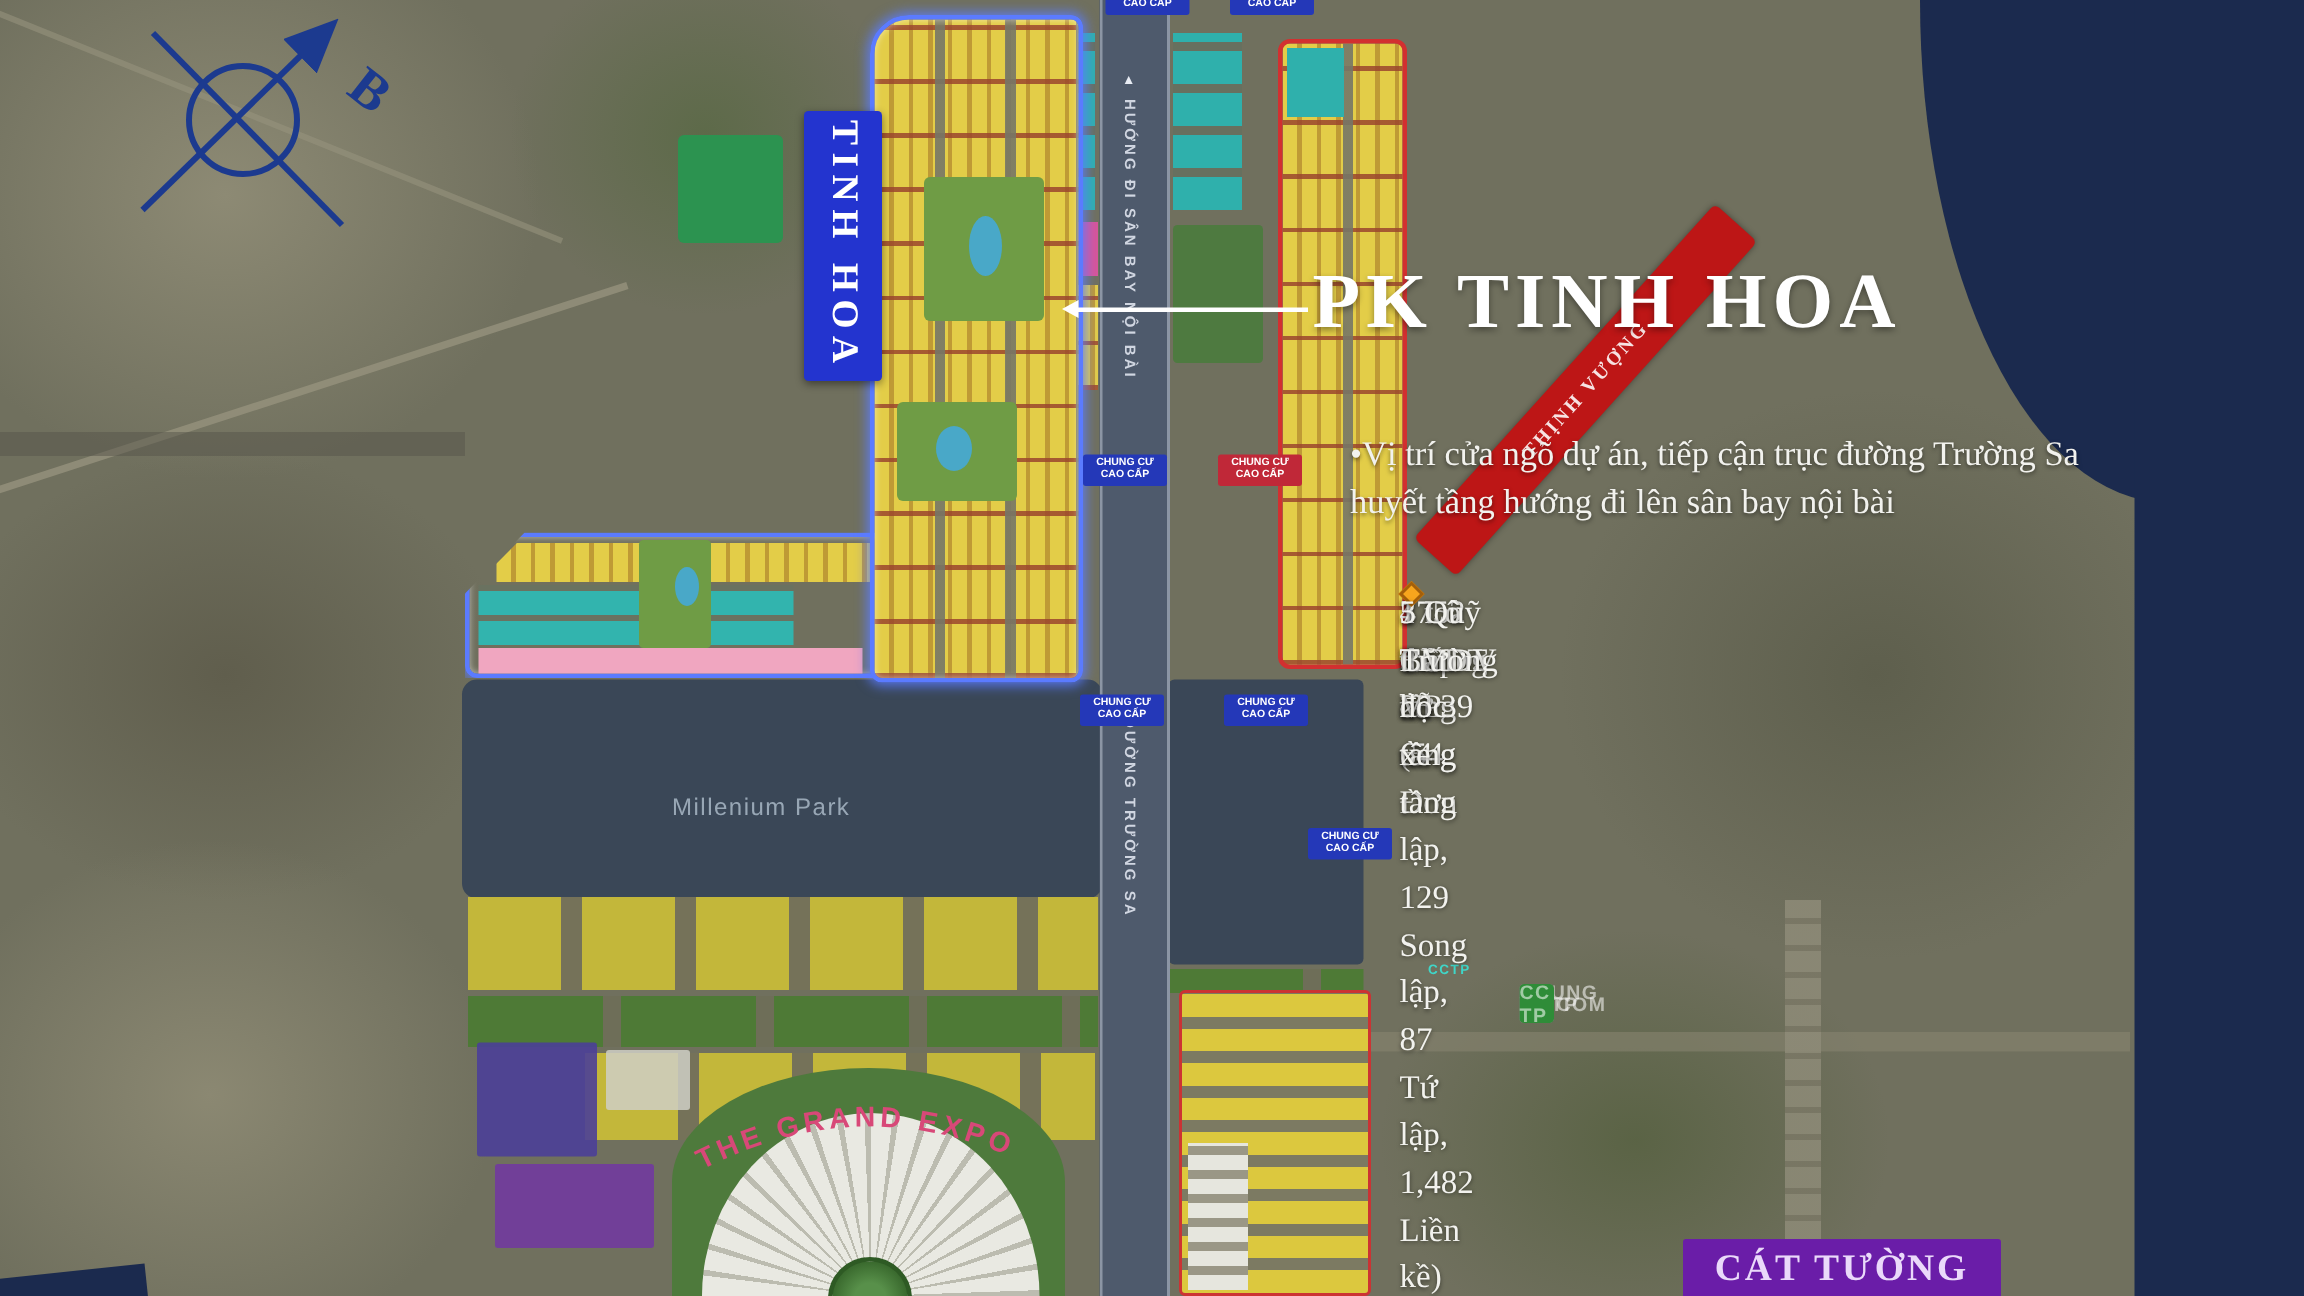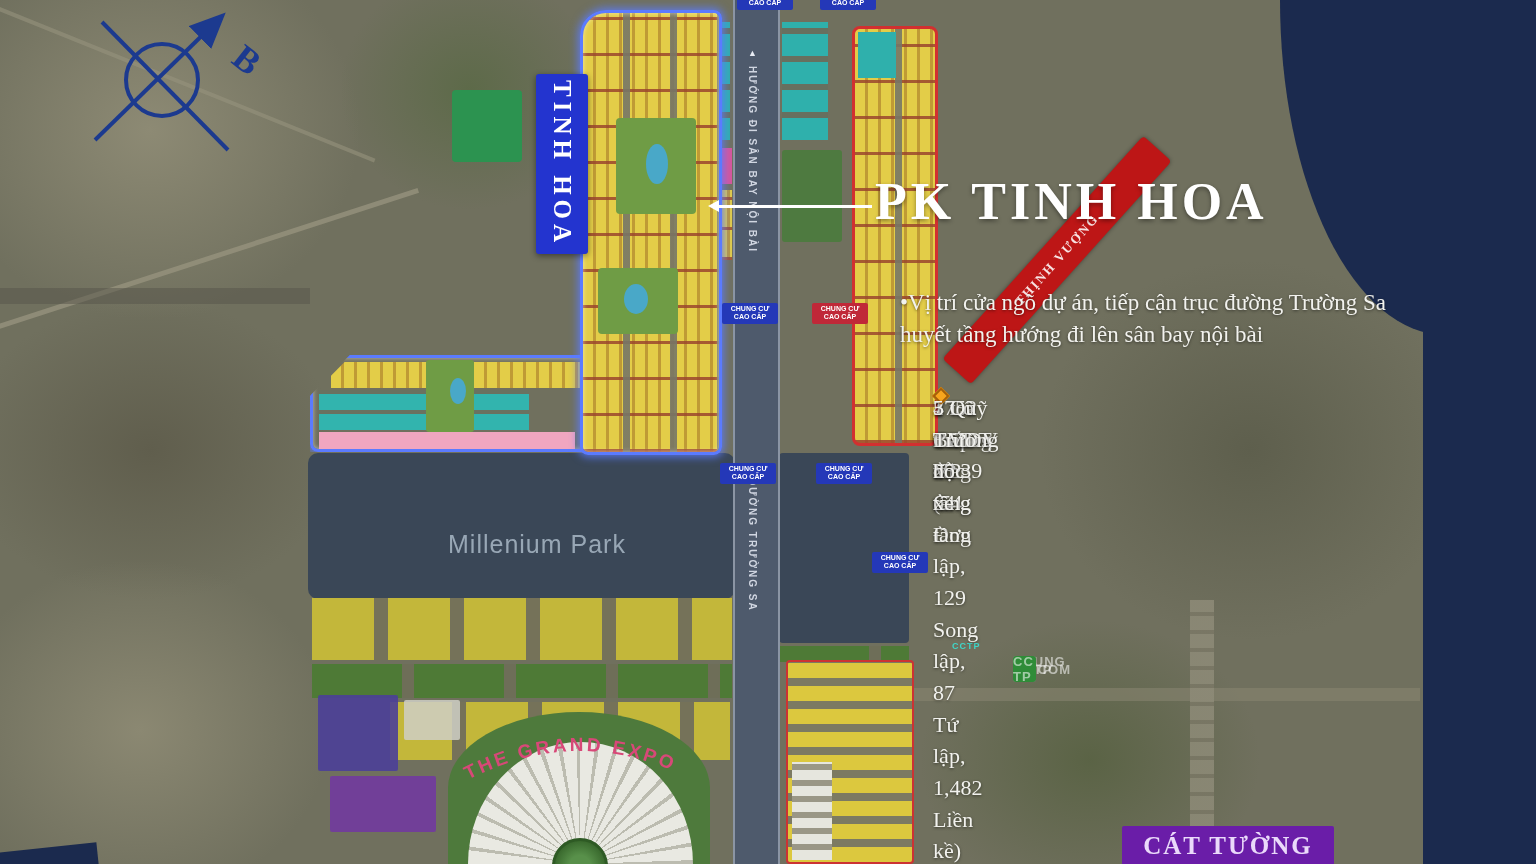--- a/index.html
+++ b/index.html
@@ -120,21 +120,21 @@
          font-family:"Liberation Sans",sans-serif;font-weight:bold;font-size:7px;line-height:1.2;
          text-align:center;text-transform:uppercase;z-index:5;}
   .badge.red{background:#c02838;}
   .b-top-1{left:737px;top:-11px;} .b-top-2{left:820px;top:-11px;}
   .b-mid-1{left:722px;top:303px;} .b-mid-2{left:812px;top:303px;}
   .b-lake-1{left:720px;top:463px;} .b-lake-2{left:816px;top:463px;} .b-lake-3{left:872px;top:552px;}
   .cctp-tag{left:952px;top:641px;color:#3fd6c8;font-family:"Liberation Sans",sans-serif;
             font-weight:bold;font-size:9px;letter-spacing:1px;z-index:5;}
 
   .park-label{left:448px;top:530px;color:#a3b2c0;font-family:"Liberation Sans",sans-serif;
-              font-size:25px;letter-spacing:1px;opacity:.9;}
+              font-size:16px;letter-spacing:1px;opacity:.9;}
 
   
   .district-banner{left:1122px;top:826px;width:212px;height:40px;background:#6a1da8;border-radius:2px;
       display:flex;align-items:center;justify-content:center;z-index:5;}
   .district-banner span{position:static;color:#ead9fa;font-weight:bold;font-size:25px;letter-spacing:2px;}
 
   
   .navy-band{left:1423px;top:0;width:113px;height:864px;background:#1b2a4e;z-index:6;}
   .navy-corner{left:1280px;top:0;width:165px;height:335px;background:#1b2a4e;
                border-bottom-left-radius:165px 335px;z-index:6;}

